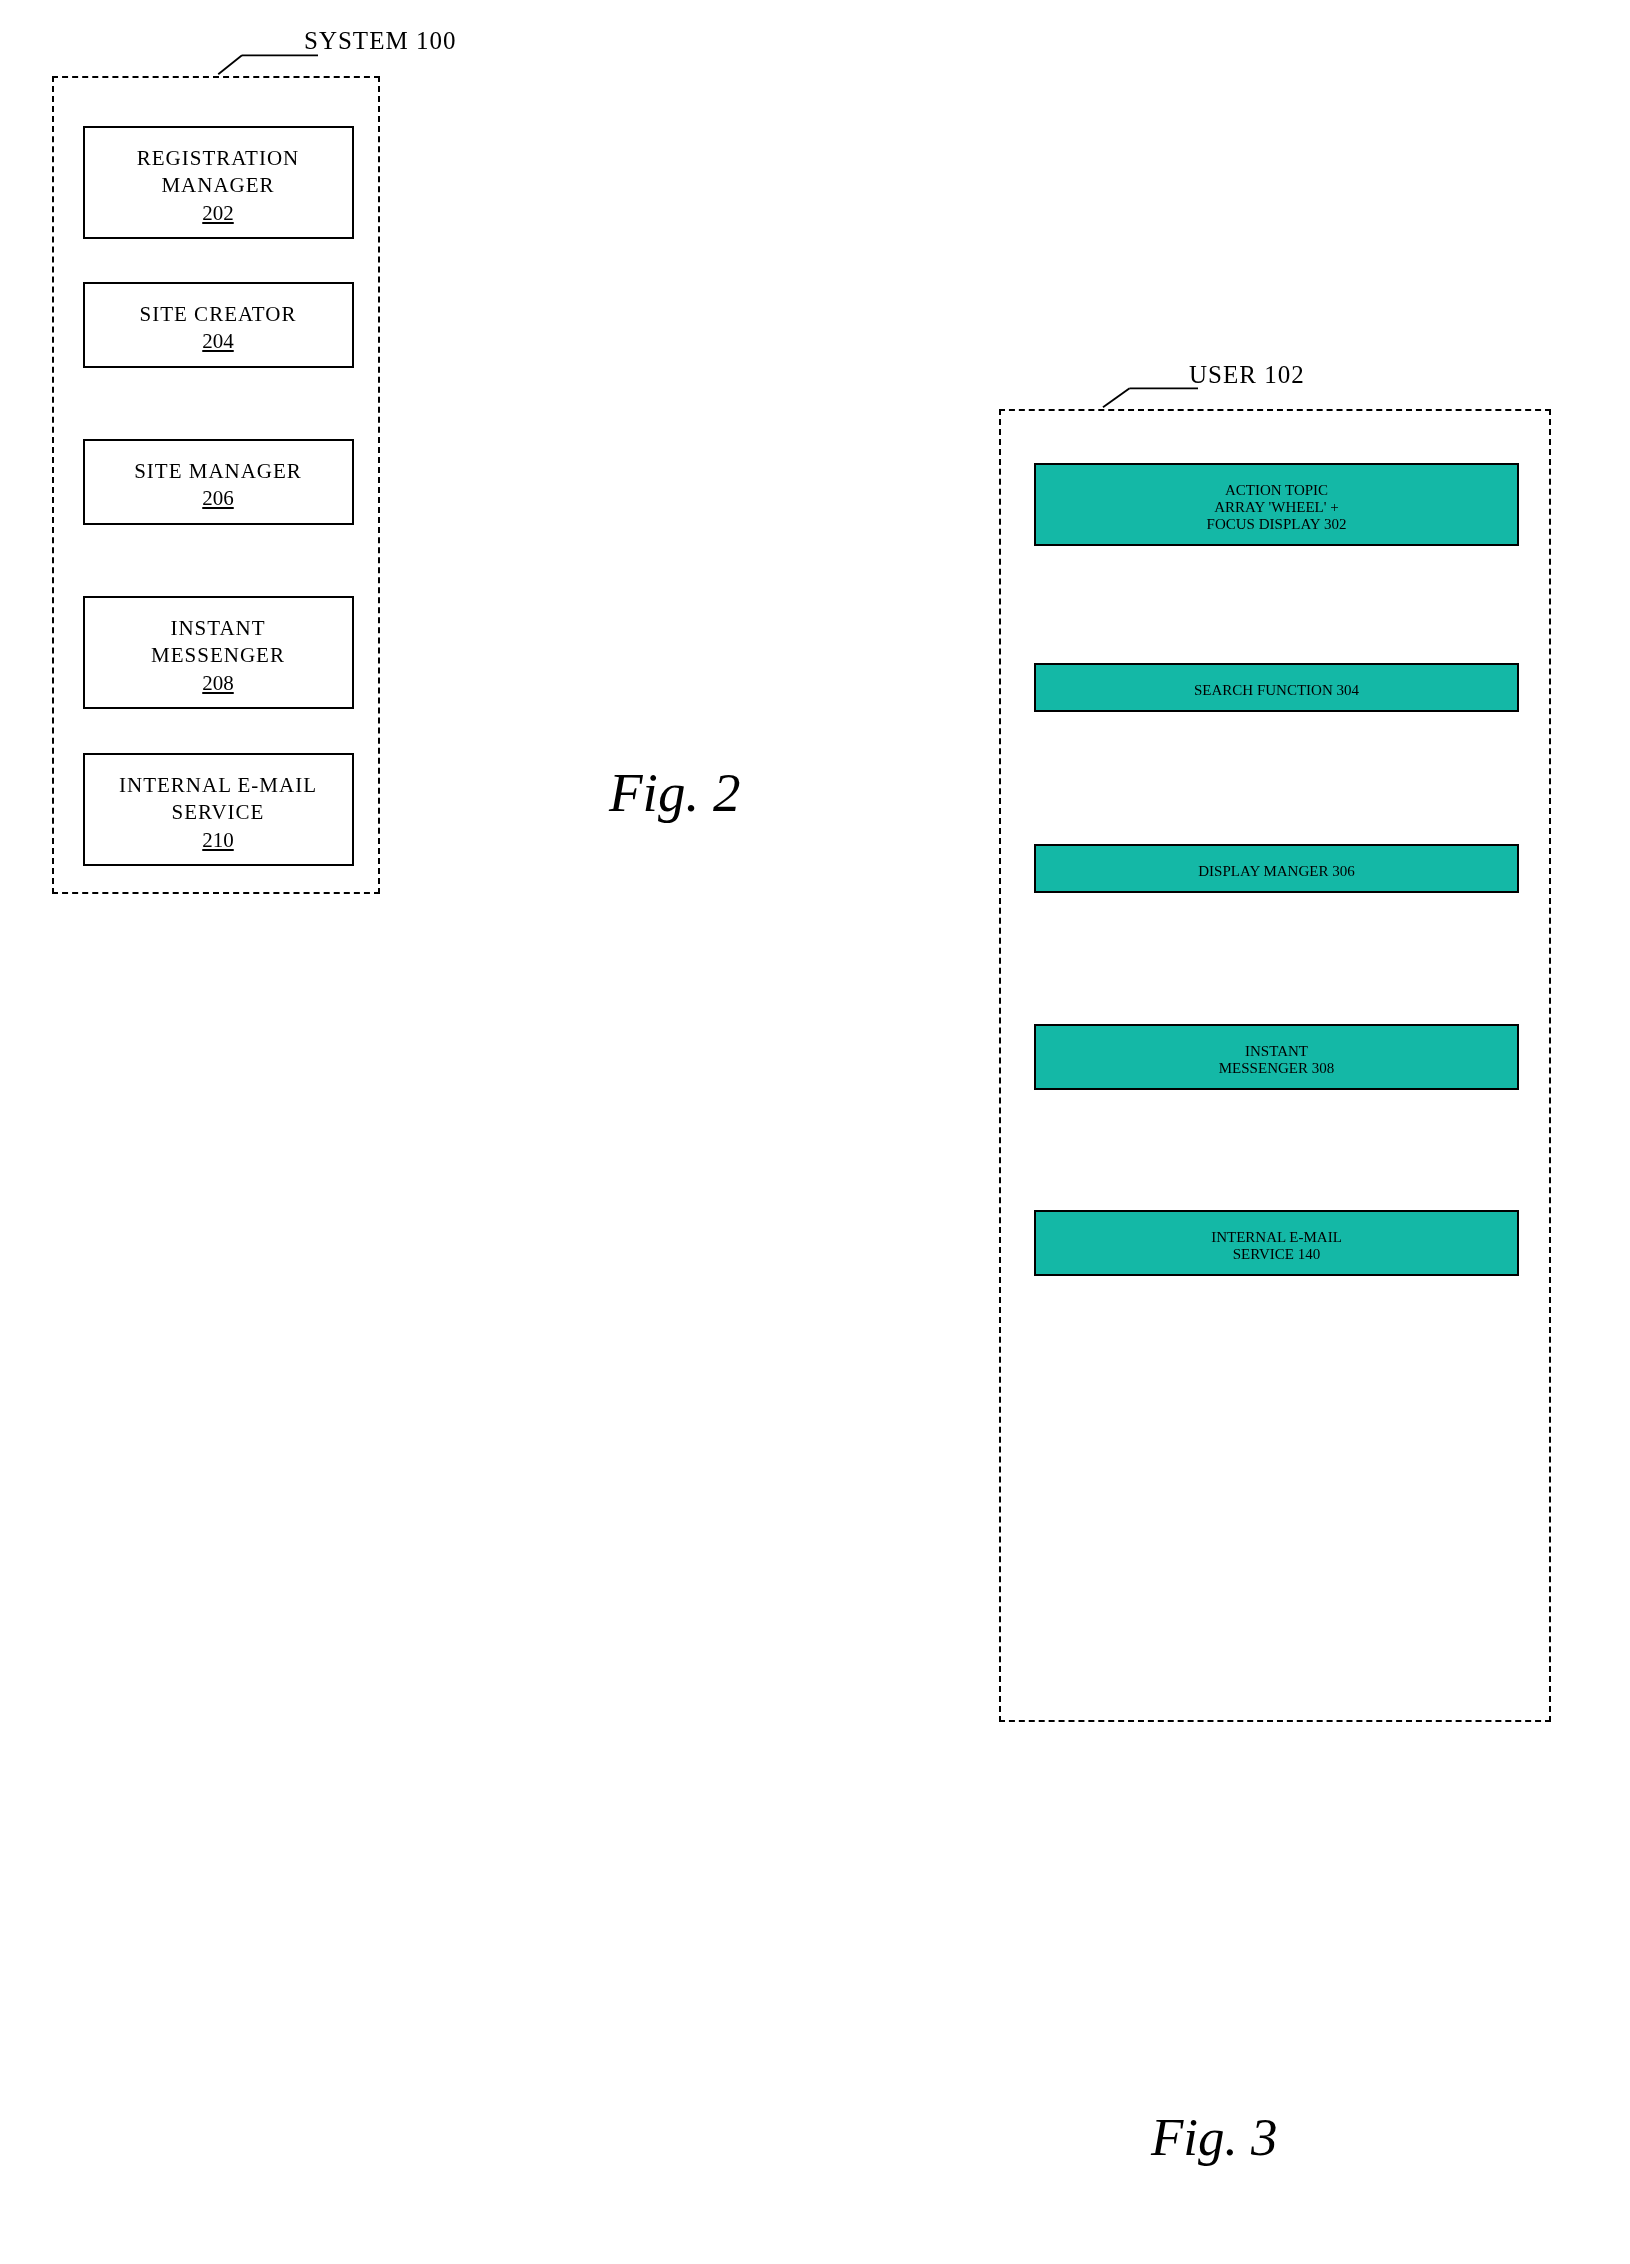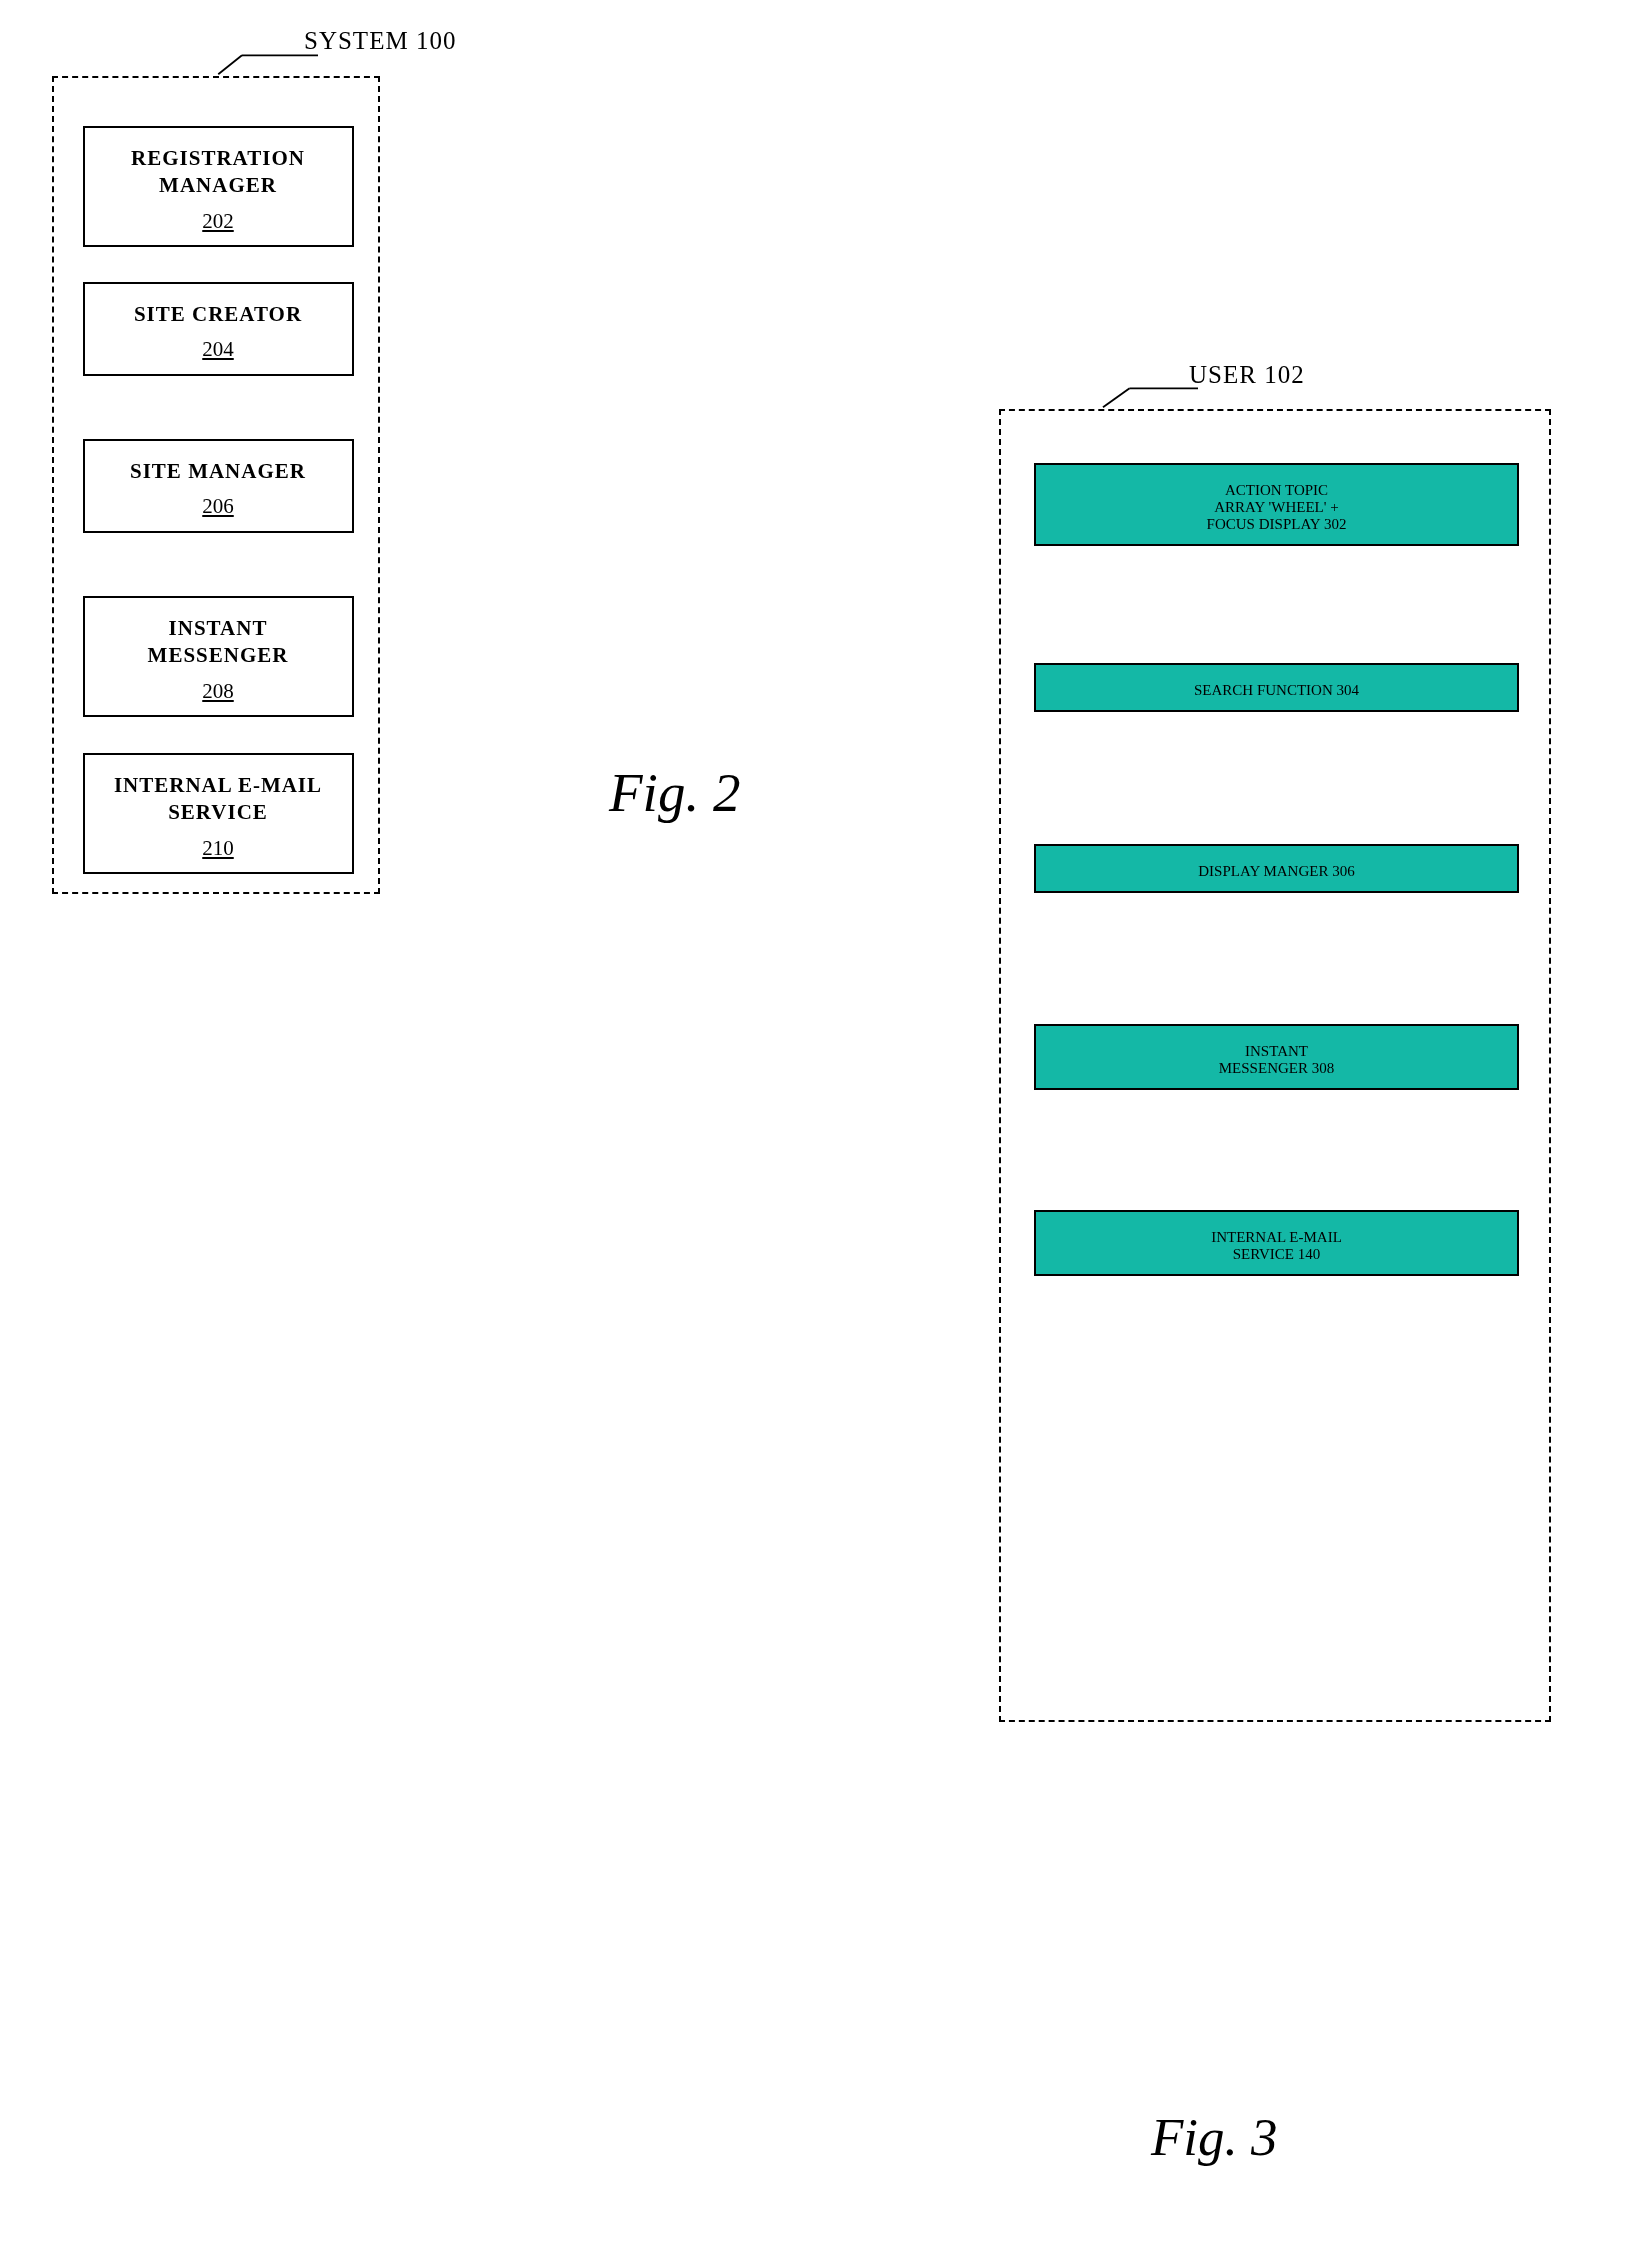--- a/index.html
+++ b/index.html
@@ -44,31 +44,31 @@
       left: 28.5px;
       width: 271px;
       border: 2.9px solid #000;
       text-align: center;
       padding: 17px 9.5px 11.4px 9.5px;
       background: #fff;
     }
 
     .component-box .box-title {
       font-size: 21px;
-      font-weight: bold;
+      font-weight: normal;
       letter-spacing: 1px;
       line-height: 1.3;
       display: block;
     }
 
     .component-box .box-number {
       font-size: 21px;
       text-decoration: underline;
       display: block;
-      margin-top: 9px;
+      margin-top: 1px;
     }
 
     
     .comp-202 { top: 48px; }
     .comp-204 { top: 204px; }
     .comp-206 { top: 361px; }
     .comp-208 { top: 518px; }
     .comp-210 { top: 675px; }
 
     

